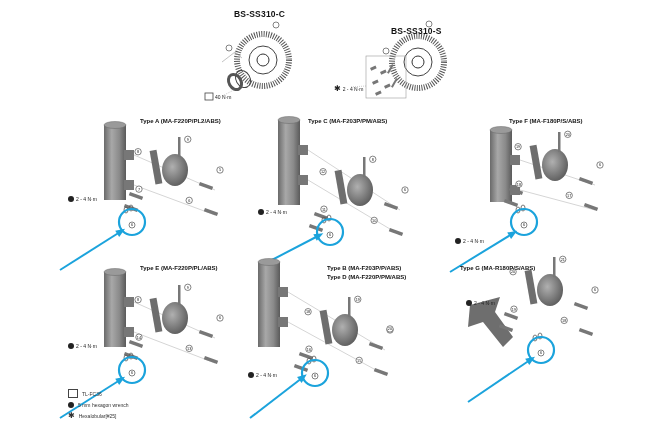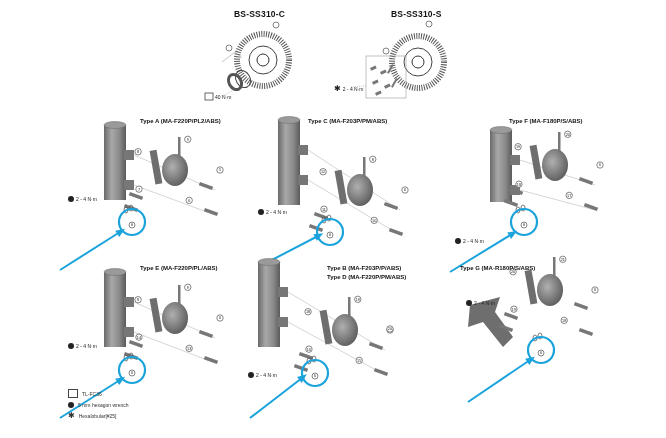--- a/index.html
+++ b/index.html
@@ -329,21 +329,21 @@
             <circle cx="541" cy="353" r="3" fill="#fff" stroke="#333" stroke-width="0.6"></circle>
             <text x="541" y="354.4" font-size="3.8" text-anchor="middle" fill="#222" font-family="Liberation Sans, sans-serif">6</text>
           </g>
           <line x1="468" y1="402" x2="530" y2="360" stroke="#1ba3dc" stroke-width="2"></line>
           <polygon points="534.96751214293,356.63491112898294 529.3330250702539,364.95531476730696 525.1507512193284,358.7814819397502" fill="#1ba3dc"></polygon>
         </g>
       </g>
   </svg>
 
   <div class="lbl title-lg" style="left:234px;top:9px">BS-SS310-C</div>
-  <div class="lbl title-lg" style="left:391px;top:9px">BS-SS310-S</div>
+  <div class="lbl title-lg" style="left:391px;top:26px">BS-SS310-S</div>
   <div class="torque" style="left:215px;top:94px">
       <span>40 N·m</span>
     </div>
   <div class="torque" style="left:334px;top:84px">
       <span class="star" style="font-size:8px">✱</span>
       <span>2 - 4 N·m</span>
     </div>
 
   <div class="lbl title-sm" style="left:140px;top:118px">Type A (MA-F220P/PL2/ABS)</div>
   <div class="lbl title-sm" style="left:308px;top:118px">Type C (MA-F203P/PM/ABS)</div>

